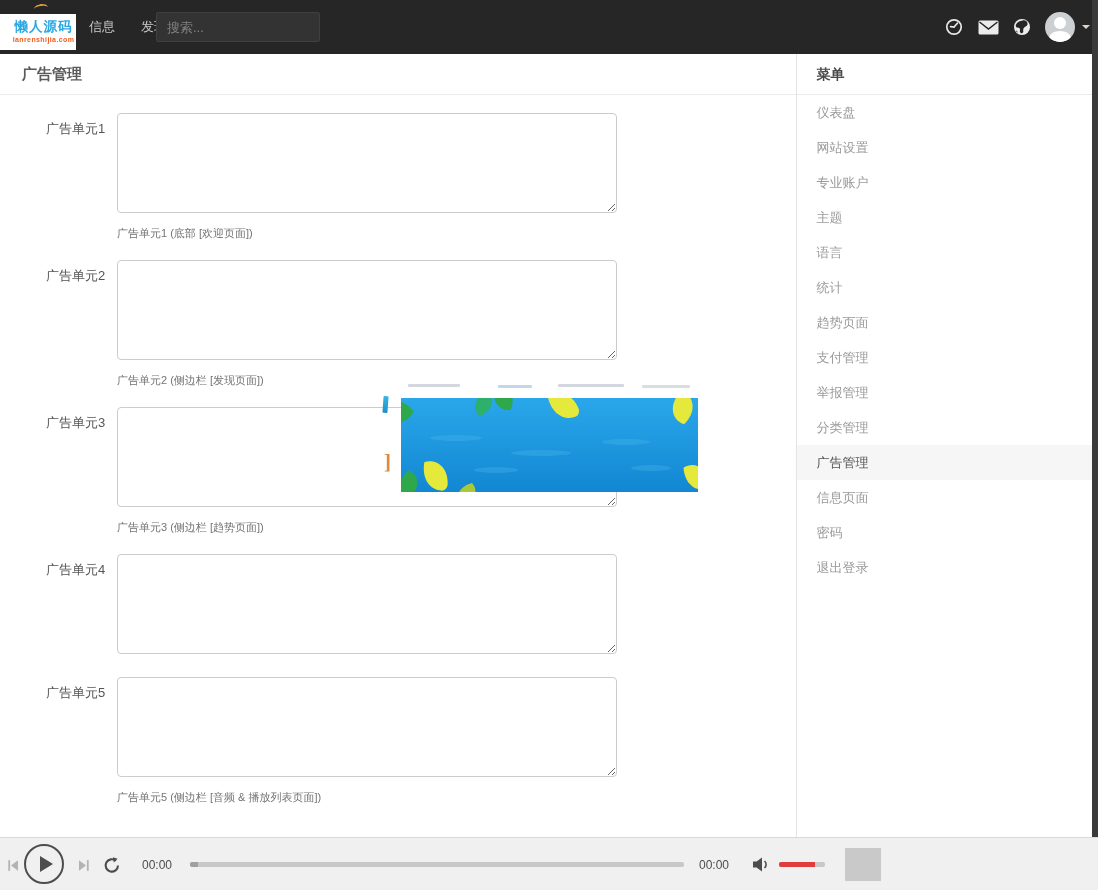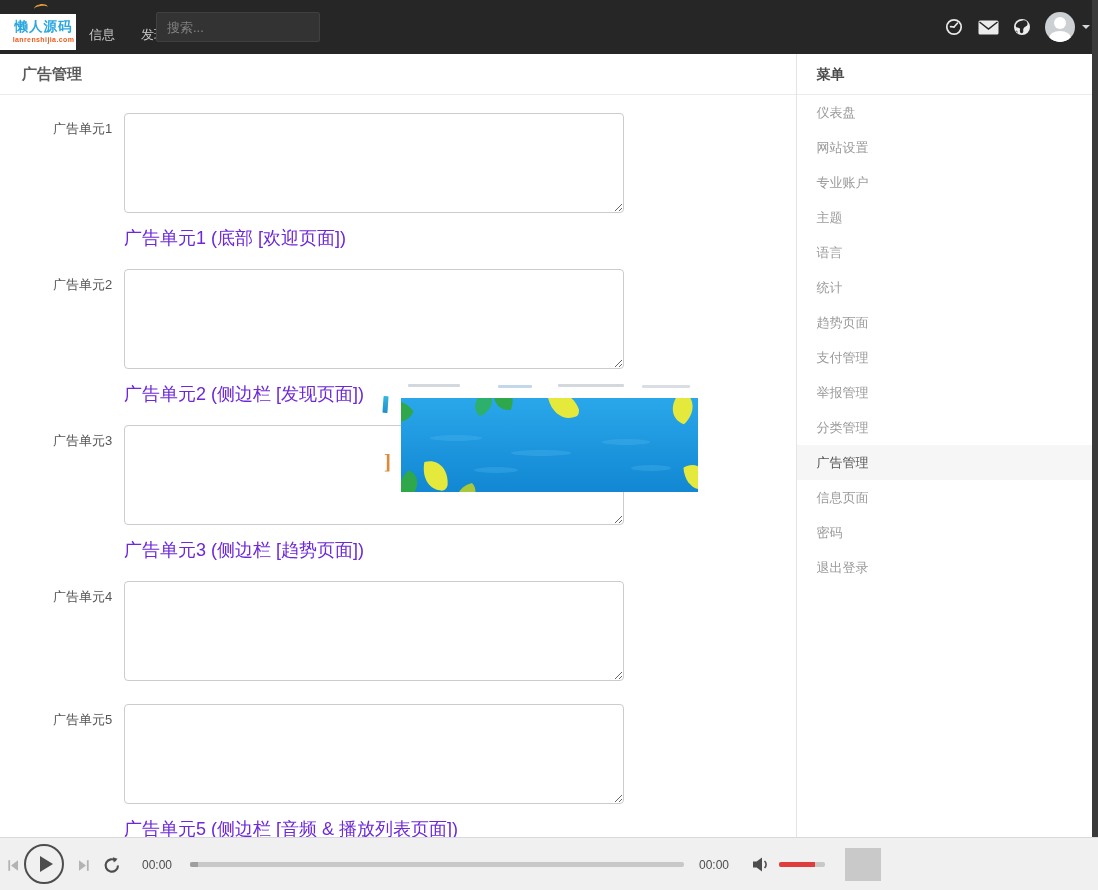--- a/index.html
+++ b/index.html
@@ -5,44 +5,44 @@
   * { margin:0; padding:0; box-sizing:border-box; }
   html,body { width:1098px; height:890px; overflow:hidden; }
   body { font-family:"Liberation Sans","DejaVu Sans",sans-serif; background:#fff; position:relative; }
 
   
   .topbar { position:absolute; left:0; top:0; width:1098px; height:54px; background:#262626; z-index:20; }
   .logo { position:absolute; left:0; top:14px; width:76px; height:36px; background:#fff; text-align:center; cursor:pointer;padding-left:11px; }
   .logo-swirl { position:absolute; left:34px; top:-10px; width:14px; height:8px; border-top:2px solid #dd9a3a; border-radius:50% 50% 0 0; transform:rotate(-8deg); }
   .logo-title { font-size:13.5px; font-weight:bold; color:#2aa7e0; letter-spacing:1px; padding-top:4px; }
   .logo-sub { font-size:7px; font-weight:bold; color:#f25c1d; letter-spacing:.4px; }
-  .topnav { position:absolute; left:76px; top:8px; height:54px; display:flex; align-items:center; }
+  .topnav { position:absolute; left:76px; top:0; height:54px; display:flex; align-items:center; }
   .topnav .nav-item { color:#c9c9c9; font-size:13px; padding:0 13px; height:54px; line-height:54px; cursor:pointer; }
   .search-wrap { position:absolute; left:156px; top:12px; }
   .search-wrap input { width:164px; height:30px; background:#333; border:1px solid #404040; border-radius:2px; color:#bbb; font-size:13px; padding:0 10px; outline:none; font-family:inherit; }
   .search-wrap input::placeholder { color:#828282; }
   .top-icons { position:absolute; right:6px; top:0; height:54px; display:flex; align-items:center; }
   .tb-icon { width:34px; height:54px; display:flex; align-items:center; justify-content:center; cursor:pointer; }
   .avatar { width:30px; height:30px; border-radius:50%; background:#ccd0d2; position:relative; overflow:hidden; margin-left:6px; cursor:pointer; }
   .avatar .head { position:absolute; left:9px; top:5px; width:12px; height:12px; border-radius:50%; background:#fff; }
   .avatar .body { position:absolute; left:4px; top:19px; width:22px; height:14px; border-radius:50% 50% 0 0; background:#fff; }
   .caret { width:0; height:0; border:4px solid transparent; border-top-color:#d6d6d6; margin:4px 2px 0 7px; cursor:pointer; }
 
   
   .main-row { position:absolute; left:0; top:54px; width:1098px; height:783px; display:flex; background:#fff; }
   .content { width:826px; height:100%; }
   .page-title-bar { height:41px; border-bottom:1px solid #ebebeb; display:flex; align-items:center; padding-left:22px; }
   .page-title-bar h1 { font-size:15px; font-weight:bold; color:#5b5b5b; }
 
-  .form { padding:18px 0 0 46px;margin-left:7px; }
+  .form { padding:18px 0 0 46px; }
   .form-row { display:flex; margin-bottom:19px; }
   .f-label { width:64px; padding-top:7px; font-size:13px; color:#555; flex:none; }
   .f-control { margin-left:7px; }
   .f-textarea { width:500px; height:100px; border:1px solid #ccc; border-radius:4px; resize:both; font-family:inherit; font-size:13px; color:#444; padding:4px 6px; outline:none; background:#fff; }
-  .f-hint { margin-top:9px; font-size:18px; color:#6d28d9; }
+  .f-hint { margin-top:9px; font-size:11px; color:#737373; }
 
   
   .sidebar { width:314px; height:100%; border-left:1px solid #e4e4e4; }
   .sidebar-title { height:41px; line-height:41px; padding-left:20px; font-size:14px; font-weight:bold; color:#4a4a4a; border-bottom:1px solid #ebebeb; }
   .sidebar ul { list-style:none; }
   .sidebar li { height:35px; line-height:35px; padding-left:20px; font-size:13px; color:#9a9a9a; cursor:pointer; }
   .sidebar li.active { background:#f6f6f6; color:#555; }
 
   .scroll-strip { width:6px; height:837px; position:absolute; right:0; top:0; background:#3a3a3a; z-index:30; }
 

